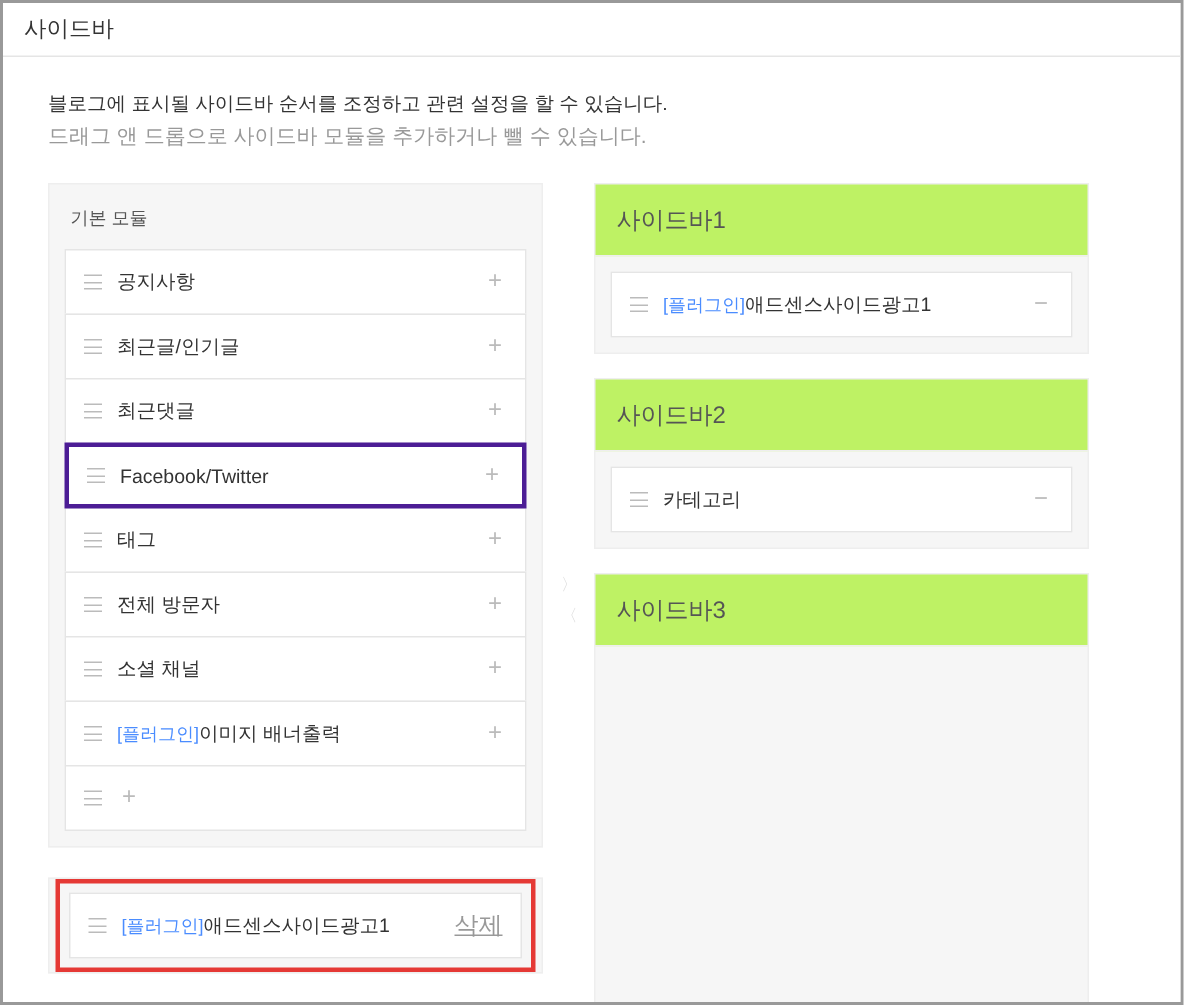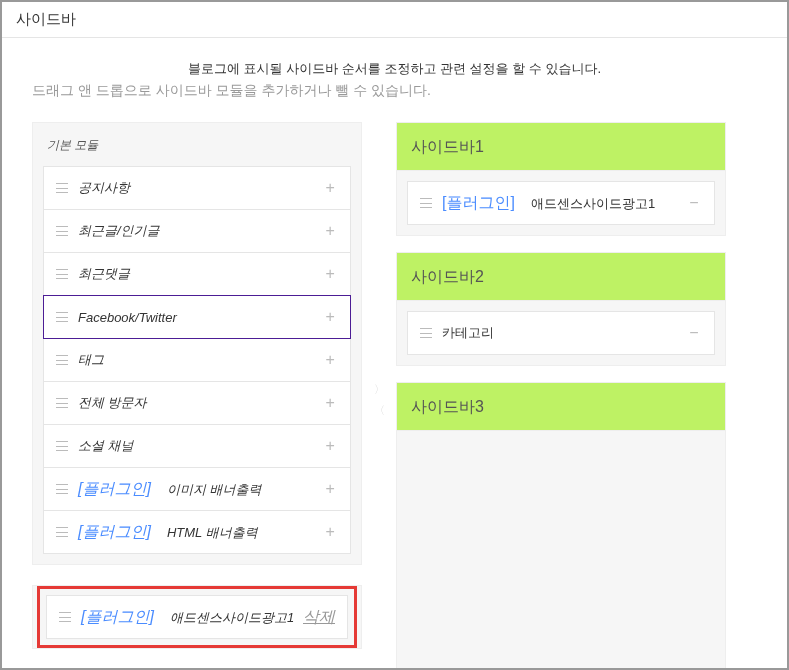--- a/index.html
+++ b/index.html
@@ -26,21 +26,20 @@
       font-size: 15px;
       color: #333;
     }
     .content {
       padding: 22px 30px;
     }
     .desc-main {
       font-size: 13px;
       color: #333;
       margin-bottom: 4px;
-      text-align: center;
     }
     .desc-sub {
       font-size: 14px;
       color: #999;
       margin-bottom: 22px;
     }
     .columns {
       display: flex;
       gap: 34px;
       position: relative;
@@ -48,21 +47,20 @@
     .left-col {
       flex: 0 0 330px;
     }
     .right-col {
       flex: 0 0 330px;
     }
     .panel {
       background: #f6f6f6;
       border: 1px solid #eee;
       margin-bottom: 20px;
-      font-style: italic;
     }
     .panel-header {
       padding: 14px 14px 12px;
       font-size: 12px;
       color: #555;
     }
     .module-list {
       padding: 0 10px 10px;
     }
     .module-item {
@@ -72,42 +70,42 @@
       border: 1px solid #e5e5e5;
       height: 44px;
       padding: 0 12px;
       margin-top: -1px;
       cursor: move;
     }
     .module-item:first-child {
       margin-top: 0;
     }
     .module-item.selected {
-      border: 1px solid #4c1d95;
+      border: 3px solid #4c1d95;
       position: relative;
       z-index: 1;
     }
     .drag-handle {
       width: 12px;
       height: 10px;
       display: flex;
       flex-direction: column;
       justify-content: space-between;
       margin-right: 10px;
       flex-shrink: 0;
     }
     .drag-handle span {
       display: block;
       height: 1px;
       background: #bbb;
     }
     .plugin-tag {
       color: #4a8cff;
-      font-size: 16px;
-      margin-right: 16px;
+      font-size: 12px;
+      margin-right: 0;
     }
     .module-label {
       font-size: 13px;
       color: #333;
       flex: 1;
     }
     .action-icon {
       color: #bbb;
       font-size: 16px;
       font-weight: 300;
@@ -265,23 +263,20 @@
               </div>
               <div class="action-icon">+</div>
             </div>
 
             <div class="module-item">
               <div class="drag-handle">
                   <span></span>
                   <span></span>
                   <span></span>
                 </div>
-              <div class="module-label">
-                <span class="plugin-tag">[플러그인]</span><span>HTML 배너출력</span>
-              </div>
               <div class="action-icon">+</div>
             </div>
 
           </div>
         </div>
 
         <div class="panel" style="margin-bottom:0;padding-bottom:0;">
           <div class="highlight-box">
             <div class="module-item">
               <div class="drag-handle">

